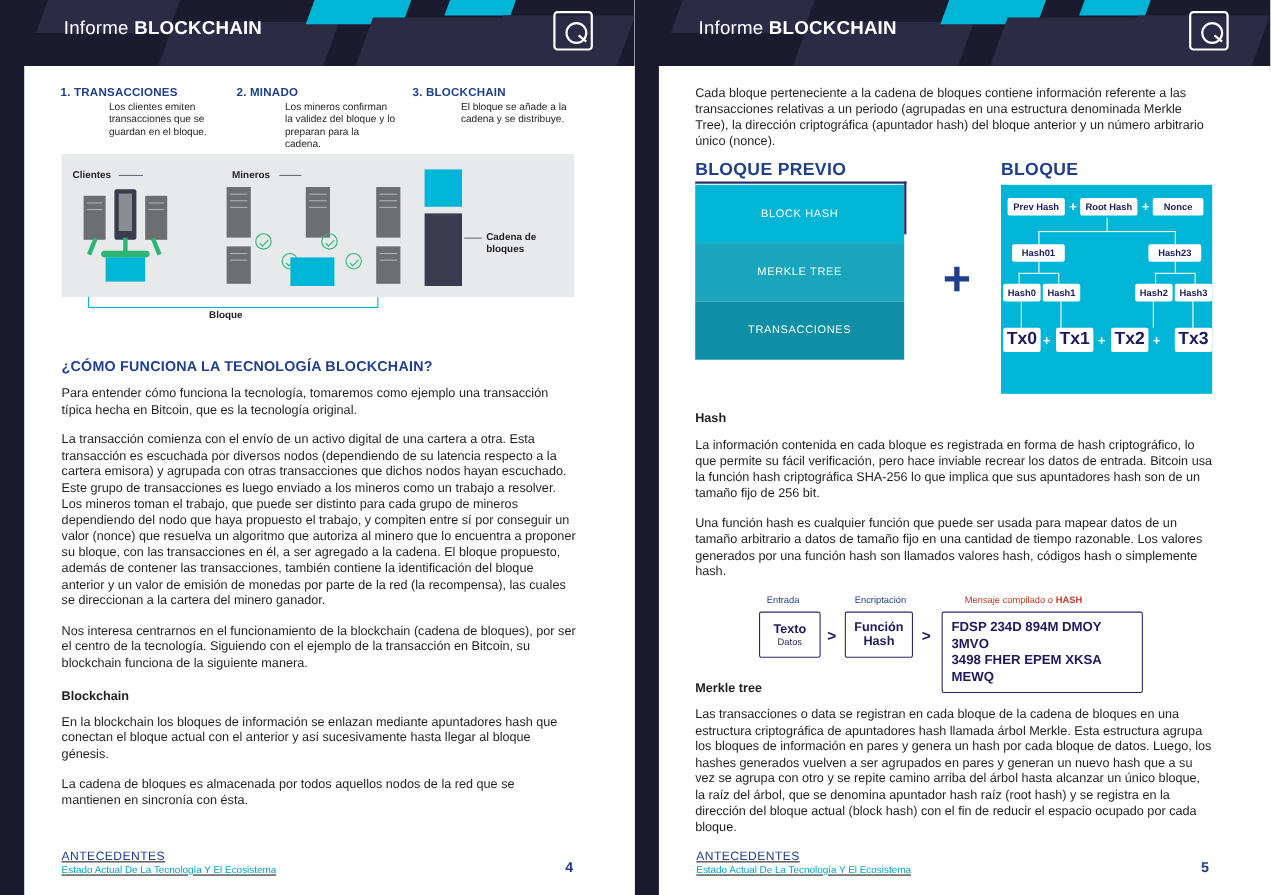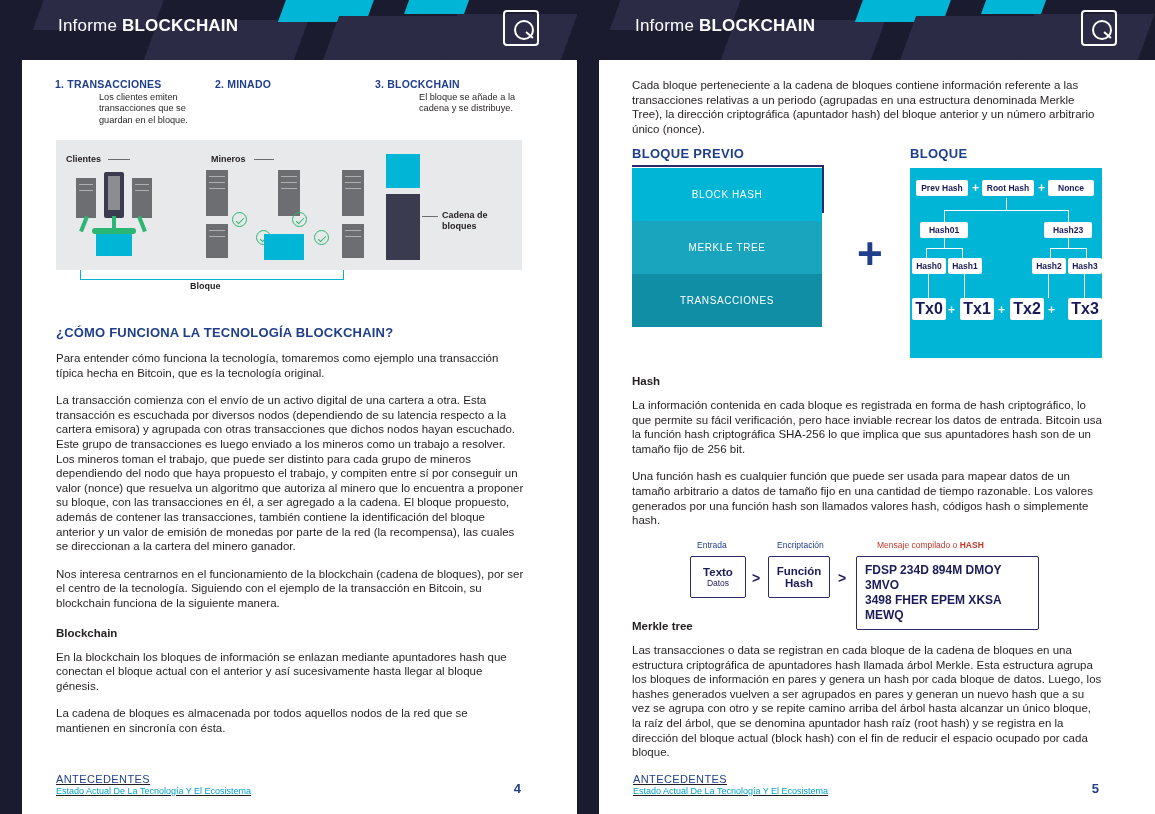--- a/index.html
+++ b/index.html
@@ -49,21 +49,21 @@
   .phone { position:absolute; background:#3b3b4f; border-radius:2px; }
   .phone:after{content:"";position:absolute;left:4px;top:4px;right:4px;bottom:8px;background:#8c8d90;}
   .green { position:absolute; background:#2bb673; }
   .chk { position:absolute; width:15px; height:15px; border-radius:50%; border:1.6px solid #2bb673; }
   .chk:after{content:"";position:absolute;left:3px;top:5px;width:7px;height:3px;border-left:1.6px solid #2bb673;border-bottom:1.6px solid #2bb673;transform:rotate(-45deg);}
   .cyanbox{position:absolute;background:#00b5d6;}
   .brace{position:absolute;border-left:1px solid #00b5d6;border-right:1px solid #00b5d6;border-bottom:1px solid #00b5d6;}
   .bq-lbl{position:absolute;font-size:9px;font-weight:bold;color:#231f20;}
 
   
-  .dtitle { color:#1f3e8c; font-size:13px; font-weight:bold; letter-spacing:.3px; }
+  .dtitle { color:#1f3e8c; font-size:16px; font-weight:bold; letter-spacing:.3px; }
   .prevblk { position:absolute; width:190px; }
   .pb-row { height:53px; display:flex; align-items:center; justify-content:center; color:#ffffff; font-size:10px; letter-spacing:.6px; }
   .pb1 { background:#00b5d6; }
   .pb2 { background:#1aa5bf; }
   .pb3 { background:#0f8ea6; }
   .connector { position:absolute; border:2px solid #2a2a6a; border-left:none; }
   .plus-big { position:absolute; color:#1f3e8c; font-size:44px; font-weight:bold; line-height:1; }
 
   .blk { position:absolute; background:#00b5d6; }
   .tagbox { position:absolute; background:#ffffff; border-radius:2px; color:#1b1b5a; font-size:8.5px; font-weight:bold; display:flex; align-items:center; justify-content:center; }
@@ -104,20 +104,21 @@
       <div class="logo"></div>
     </div>
 
     <div class="steps">
       <div class="step">
         <div class="st">1. TRANSACCIONES</div>
         <div class="sd">Los clientes emiten transacciones que se guardan en el bloque.</div>
       </div>
       <div class="step">
         <div class="st">2. MINADO</div>
+        <div class="sd">Los mineros confirman la validez del bloque y lo preparan para la cadena.</div>
       </div>
       <div class="step">
         <div class="st">3. BLOCKCHAIN</div>
         <div class="sd">El bloque se añade a la cadena y se distribuye.</div>
       </div>
     </div>
 
     <div class="diag1">
       <div class="d1lbl" style="left:10px;top:14px;">Clientes</div>
       <div style="position:absolute;left:52px;top:19px;width:22px;height:1px;background:#6d6e71;"></div>

